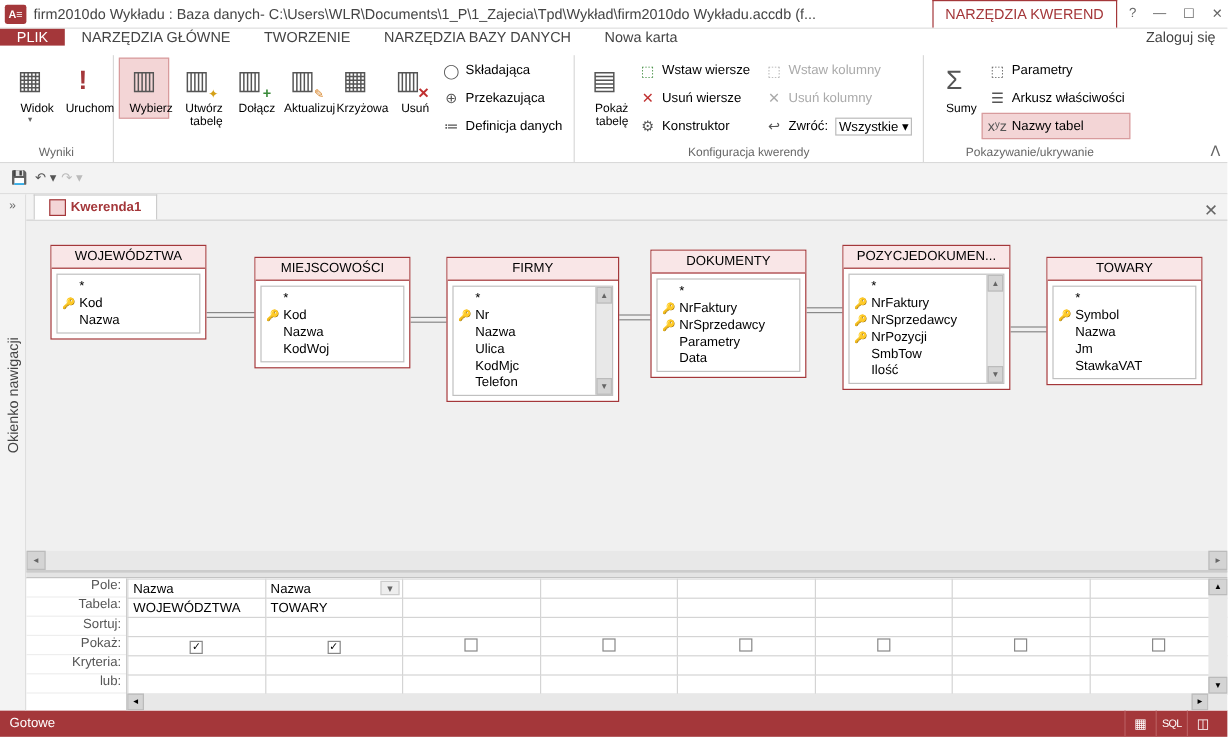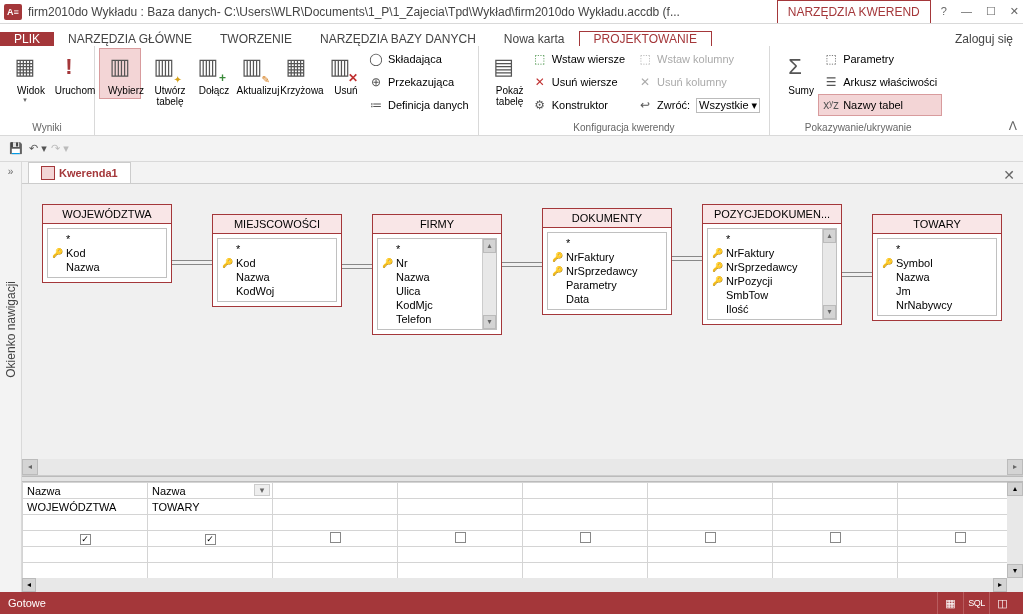--- a/index.html
+++ b/index.html
@@ -5,34 +5,34 @@
 * { margin: 0; padding: 0; box-sizing: border-box; font-family: "Segoe UI", Tahoma, sans-serif; font-size: 11px; }
 body { background: #fff; width: 1023px; height: 616px; overflow: hidden; position: relative; }
 
 .titlebar { height: 24px; background: #fff; display: flex; align-items: center; padding: 0 4px; border-bottom: 1px solid #d9d9d9; }
 .titlebar .access-icon { width: 18px; height: 16px; background: #a4373a; color: #fff; font-size: 9px; font-weight: bold; display: flex; align-items: center; justify-content: center; border-radius: 2px; margin-right: 6px; }
 .titlebar .title-text { flex: 1; color: #444; font-size: 12px; white-space: nowrap; overflow: hidden; }
 .titlebar .contextual-tab { background: #fff; color: #a4373a; font-size: 12px; padding: 0 10px; height: 100%; display: flex; align-items: center; border: 1px solid #a4373a; border-bottom: none; }
 .titlebar .win-controls { display: flex; gap: 14px; margin-left: 10px; color: #666; font-size: 14px; }
 .titlebar .win-controls span { cursor: pointer; }
 
-.tabbar { height: 22px; display: flex; align-items: flex-end; background: #fff; }
+.tabbar { height: 22px; display: flex; align-items: flex-start; background: #fff; }
 .tabbar .tab { padding: 0 14px; display: flex; align-items: center; color: #444; font-size: 12px; cursor: pointer; }
 .tabbar .tab.file { background: #a4373a; color: #fff; }
 .tabbar .tab.active { color: #a4373a; border: 1px solid #a4373a; border-bottom: none; }
 .tabbar .login { margin-left: auto; padding-right: 10px; color: #444; font-size: 12px; display: flex; align-items: center; }
 
 .ribbon { height: 90px; background: #fff; border-bottom: 1px solid #d9d9d9; display: flex; position: relative; }
 .ribbon-group { border-right: 1px solid #d9d9d9; padding: 2px 4px 0 4px; display: flex; flex-direction: column; }
 .ribbon-group-content { flex: 1; display: flex; align-items: flex-start; gap: 2px; }
 .ribbon-group-label { text-align: center; color: #666; font-size: 10px; padding: 2px 0; }
 .big-btn { display: flex; flex-direction: column; align-items: center; justify-content: flex-start; width: 42px; padding: 2px 1px; cursor: pointer; border: 1px solid transparent; }
 .big-btn.selected { background: #f3d5d6; border: 1px solid #d89b9d; }
 .big-btn .bicon { width: 32px; height: 32px; display: flex; align-items: center; justify-content: center; font-size: 22px; color: #555; }
-.big-btn .blabel { font-size: 10px; text-align: center; line-height: 11px; margin-top: 2px; margin-left: 12px; }
+.big-btn .blabel { font-size: 10px; text-align: right; line-height: 11px; margin-top: 2px; margin-left: 12px; }
 .big-btn .dd { font-size: 7px; color: #666; }
 .small-btns { display: flex; flex-direction: column; gap: 1px; }
 .small-btn { display: flex; align-items: center; gap: 4px; padding: 2px 4px; cursor: pointer; border: 1px solid transparent; white-space: nowrap; }
 .small-btn.selected { background: #f3d5d6; border: 1px solid #d89b9d; }
 .small-btn.disabled { color: #aaa; }
 .small-btn.disabled .sicon { opacity: 0.5; }
 .small-btn .sicon { width: 16px; height: 16px; font-size: 12px; display: flex; align-items: center; justify-content: center; color: #555; }
 .ribbon-collapse { position: absolute; right: 6px; bottom: 2px; color: #666; cursor: pointer; font-size: 12px; }
 
 .qat { height: 26px; background: #f3f3f3; border-bottom: 1px solid #d9d9d9; display: flex; align-items: center; gap: 2px; padding: 0 6px; }
@@ -104,21 +104,20 @@
     <span>✕</span>
   </div>
 </div>
 
 <div class="tabbar">
   <div class="tab file">PLIK</div>
   <div class="tab">NARZĘDZIA GŁÓWNE</div>
   <div class="tab">TWORZENIE</div>
   <div class="tab">NARZĘDZIA BAZY DANYCH</div>
   <div class="tab">Nowa karta</div>
-  <div class="tab active">PROJEKTOWANIE</div>
   <div class="login">Zaloguj się</div>
 </div>
 
 <div class="ribbon">
 
   <div class="ribbon-group">
     <div class="ribbon-group-content">
       <div class="big-btn">
         <div class="bicon">▦</div>
         <div class="blabel">Widok</div>
@@ -308,21 +307,21 @@
               <span class="noKey"></span>
               <span>Nazwa</span>
             </div>
           <div class="tb-field">
               <span class="noKey"></span>
               <span>KodWoj</span>
             </div>
         </div>
       </div>
 
-      <div class="table-box" style="left:350px;top:30px;width:130px">
+      <div class="table-box" style="left:350px;top:30px;width:144px">
         <div class="tb-title">FIRMY</div>
         <div class="tb-body" style="padding-right:16px">
           <div class="tb-field">
               <span class="noKey"></span>
               <span>*</span>
             </div>
           <div class="tb-field">
               <span class="key">🔑</span>
               <span>Nr</span>
             </div>
@@ -423,35 +422,43 @@
           <div class="tb-field">
               <span class="noKey"></span>
               <span>Nazwa</span>
             </div>
           <div class="tb-field">
               <span class="noKey"></span>
               <span>Jm</span>
             </div>
           <div class="tb-field">
               <span class="noKey"></span>
-              <span>NrNabywcy</span>
+              <span>StawkaVAT</span>
             </div>
         </div>
       </div>
 
       <div class="canvas-hscroll">
         <div class="sb">◂</div>
           <div class="track"></div>
           <div class="sb">▸</div>
       </div>
     </div>
 
     <div class="grid-splitter"></div>
 
     <div class="qbe-grid">
+      <div class="qbe-labels">
+        <div>Pole:</div>
+        <div>Tabela:</div>
+        <div>Sortuj:</div>
+        <div>Pokaż:</div>
+        <div>Kryteria:</div>
+        <div>lub:</div>
+      </div>
       <div class="qbe-cols">
         <table class="qbe-table">
           <tbody>
               <tr>
             <td>Nazwa</td>
             <td class="sel">Nazwa</td>
             <td></td>
                 <td></td>
                 <td></td>
                 <td></td>

